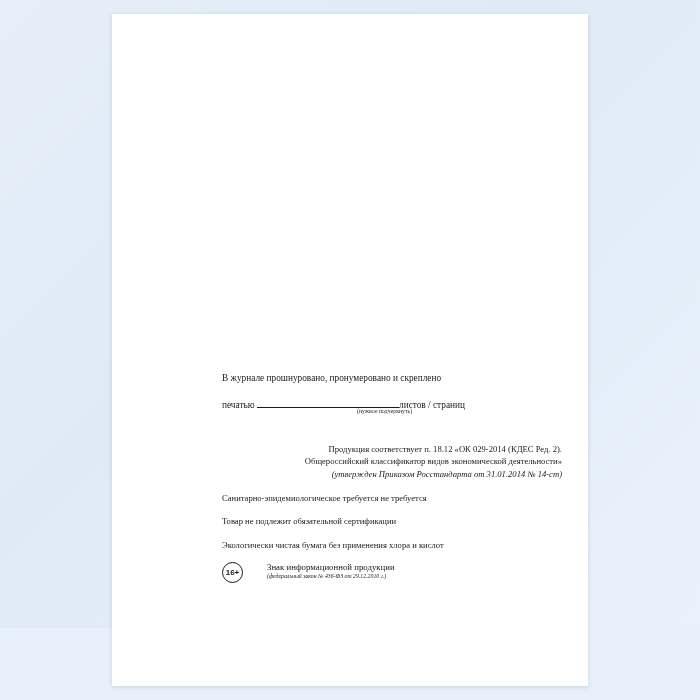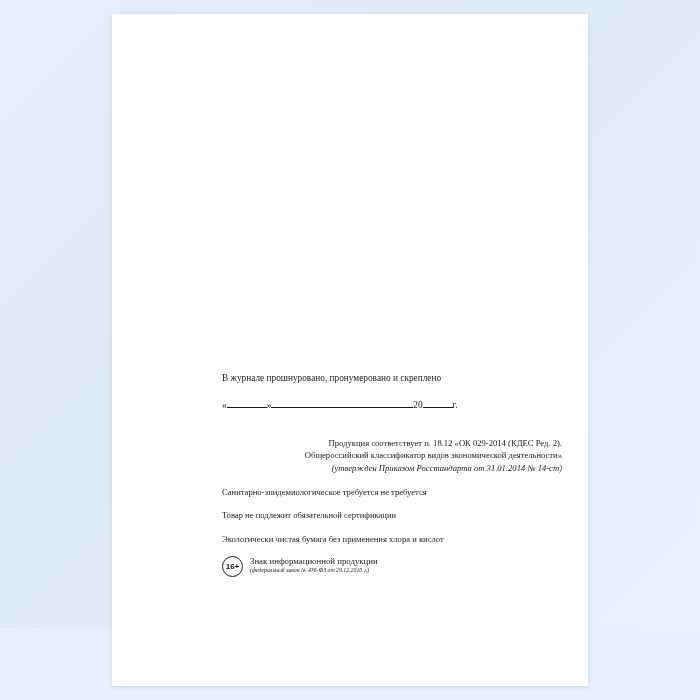--- a/index.html
+++ b/index.html
@@ -75,21 +75,21 @@
     line-height: 1.45;
     color: #1a1a1a;
     margin-bottom: 11px;
   }
   .para-block { margin-bottom: 12px; }
   .para-block div { font-size: 8.6px; line-height: 1.42; color: #1a1a1a; text-align: right; }
   .para-block .it { font-style: italic; }
   .badge-row {
     display: flex;
     align-items: flex-start;
-    gap: 7px;
+    gap: 24px;
     margin-top: 4px;
   }
   .badge {
     flex: 0 0 auto;
     width: 19px;
     height: 19px;
     border-radius: 50%;
     border: 1.3px solid #1a1a1a;
     display: flex;
     align-items: center;
@@ -123,26 +123,28 @@
 <body>
 
 <div class="canvas">
   <div class="page">
     <div class="content">
 
       <div class="blk">
         <div class="line">В журнале прошнуровано, пронумеровано и скреплено</div>
       </div>
 
-
       <div class="blk">
         <div class="line">
-          <span>«</span><span class="rule r-short"></span><span>»</span><span class="rule r-long"></span><span>20</span><span class="rule r-mid"></span><span>г.</span>
+          <span>печатью</span>
+          <span class="rule r-long"></span><span>листов / страниц</span>
         </div>
+        <div class="tiny note-under">(нужное подчеркнуть)</div>
       </div>
+
 
 
 
       <div class="para-block" style="margin-top:26px;">
         <div>Продукция соответствует п. 18.12 «ОК 029-2014 (КДЕС Ред. 2).</div>
         <div>Общероссийский классификатор видов экономической деятельности»</div>
         <div class="it">(утвержден Приказом Росстандарта от 31.01.2014 № 14-ст)</div>
       </div>
 
       <div class="para">Санитарно-эпидемиологическое требуется не требуется</div>

